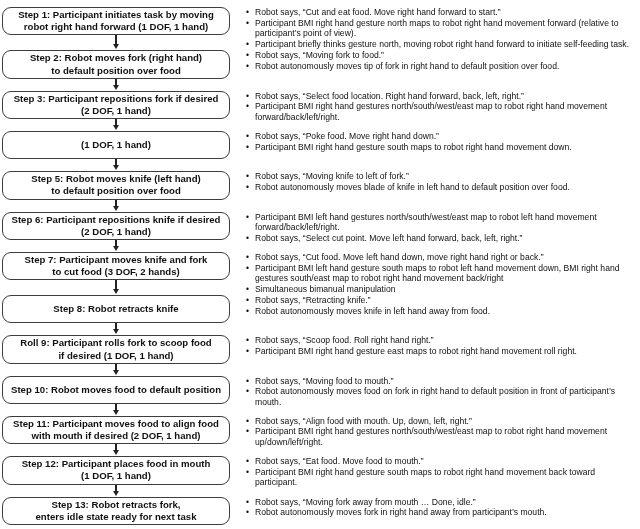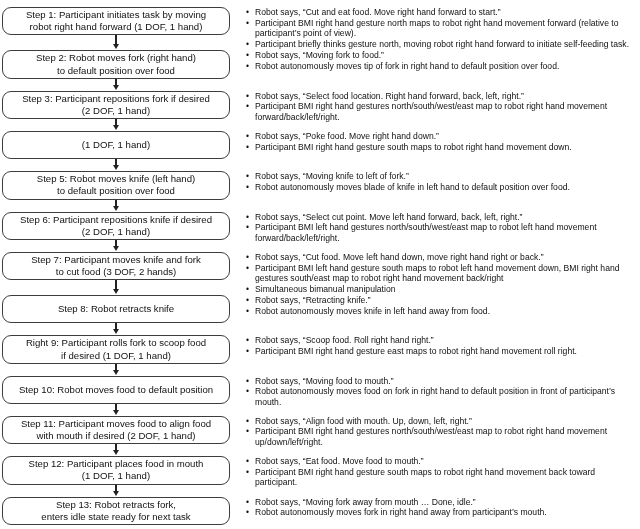--- a/index.html
+++ b/index.html
@@ -25,21 +25,21 @@
     width: 100%;
     box-sizing: border-box;
     border: 1.6px solid #3d3d3d;
     border-radius: 9px;
     background: #ffffff;
     min-height: 28px;
     display: flex;
     flex-direction: column;
     justify-content: center;
     text-align: center;
-    font-weight: normal;
+    font-weight: bold;
     font-size: 9.6px;
     line-height: 12.2px;
     padding: 1px 5px;
   }
   .flow-arrow {
     flex: 1;
     min-height: 11px;
     display: flex;
     flex-direction: column;
     align-items: center;
@@ -163,22 +163,22 @@
       <div class="step-box">
           <div>Step 6: Participant repositions knife if desired</div>
           <div>(2 DOF, 1 hand)</div>
         </div>
       <div class="flow-arrow">
         <div class="shaft"></div>
         <div class="head"></div>
       </div>
     </div>
     <div class="right-col">
+        <div class="bullet">Participant BMI left hand gestures north/south/west/east map to robot left hand movement forward/back/left/right.</div>
         <div class="bullet">Robot says, “Select cut point. Move left hand forward, back, left, right.”</div>
-        <div class="bullet">Participant BMI left hand gestures north/south/west/east map to robot left hand movement forward/back/left/right.</div>
       </div>
   </div>
 
   <div class="row">
     <div class="left-col">
       <div class="step-box">
           <div>Step 7: Participant moves knife and fork</div>
           <div>to cut food (3 DOF, 2 hands)</div>
         </div>
       <div class="flow-arrow">
@@ -205,21 +205,21 @@
     </div>
     <div class="right-col">
         <div class="bullet">Robot says, “Retracting knife.”</div>
         <div class="bullet">Robot autonomously moves knife in left hand away from food.</div>
       </div>
   </div>
 
   <div class="row">
     <div class="left-col">
       <div class="step-box">
-          <div>Right 9: Participant rolls fork to scoop food</div>
+          <div>Roll 9: Participant rolls fork to scoop food</div>
           <div>if desired (1 DOF, 1 hand)</div>
         </div>
       <div class="flow-arrow">
         <div class="shaft"></div>
         <div class="head"></div>
       </div>
     </div>
     <div class="right-col">
         <div class="bullet">Robot says, “Scoop food. Roll right hand right.”</div>
         <div class="bullet">Participant BMI right hand gesture east maps to robot right hand movement roll right.</div>

